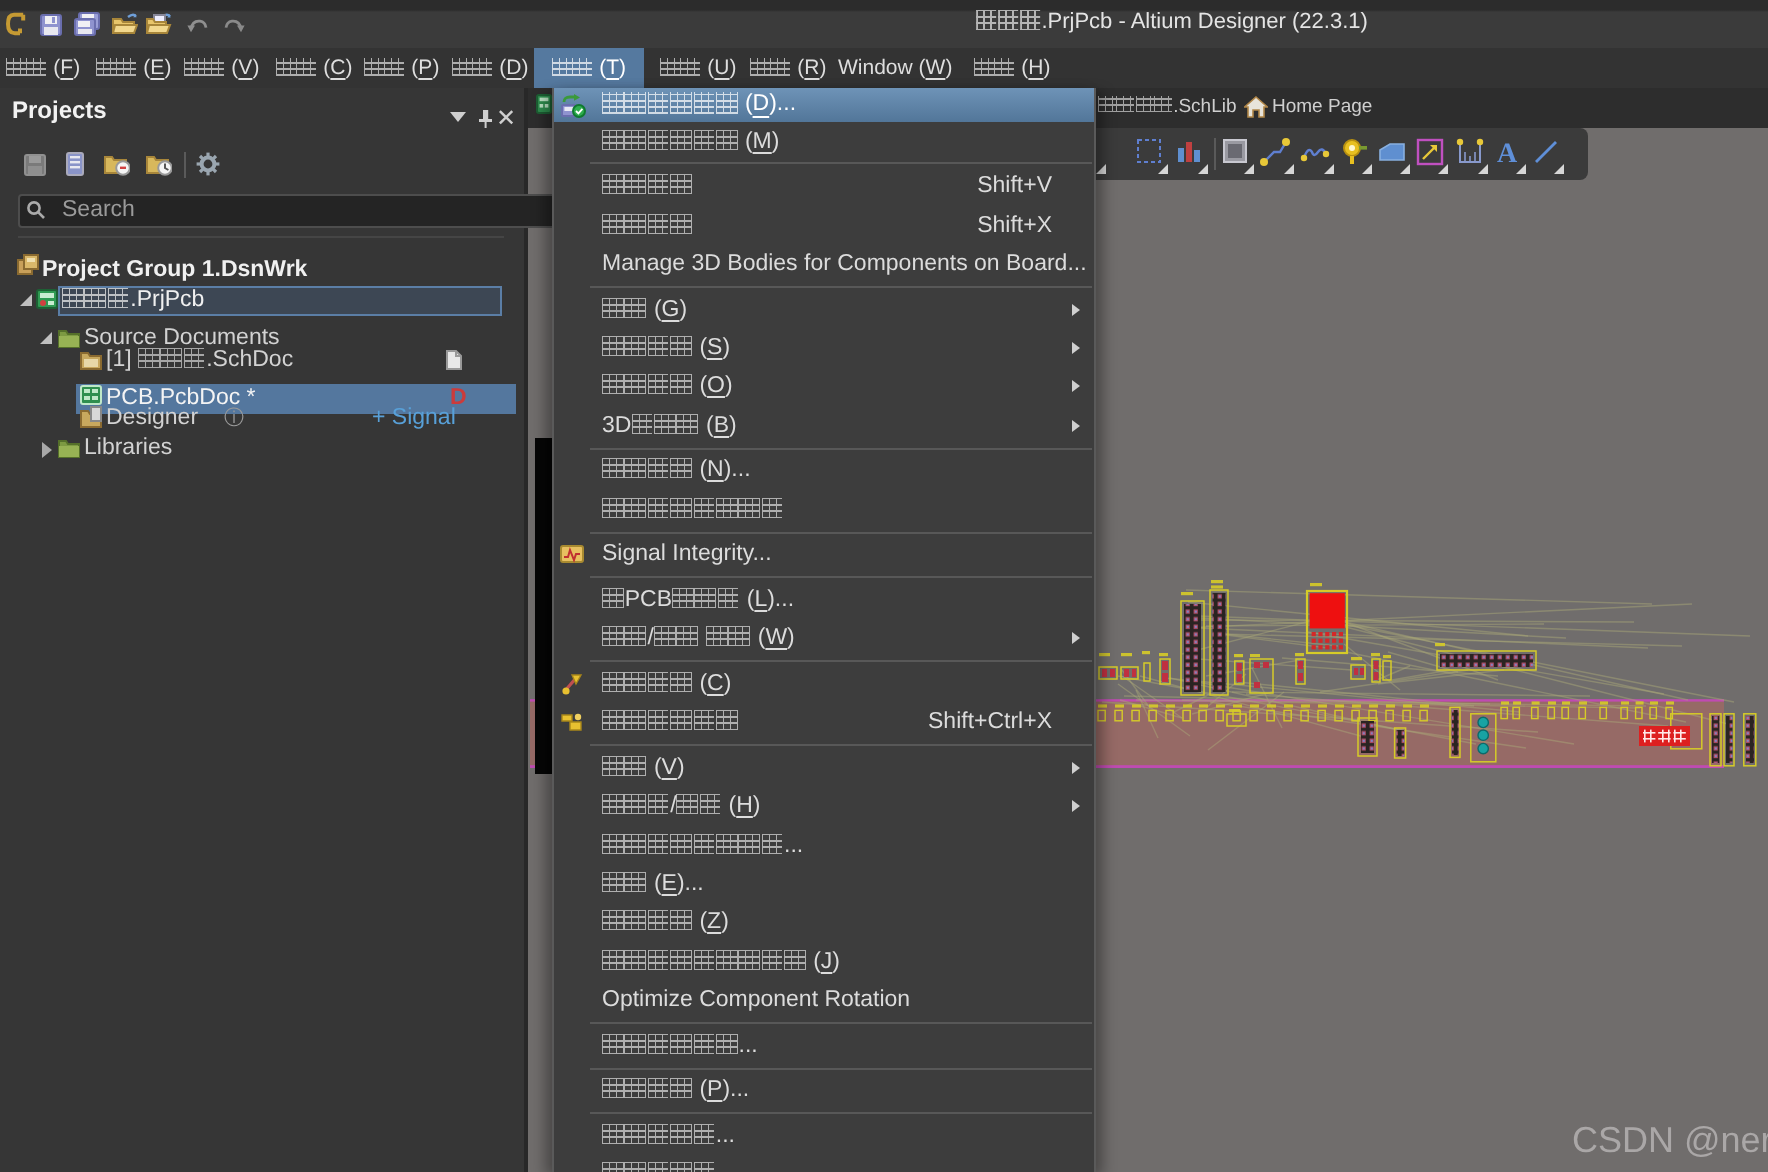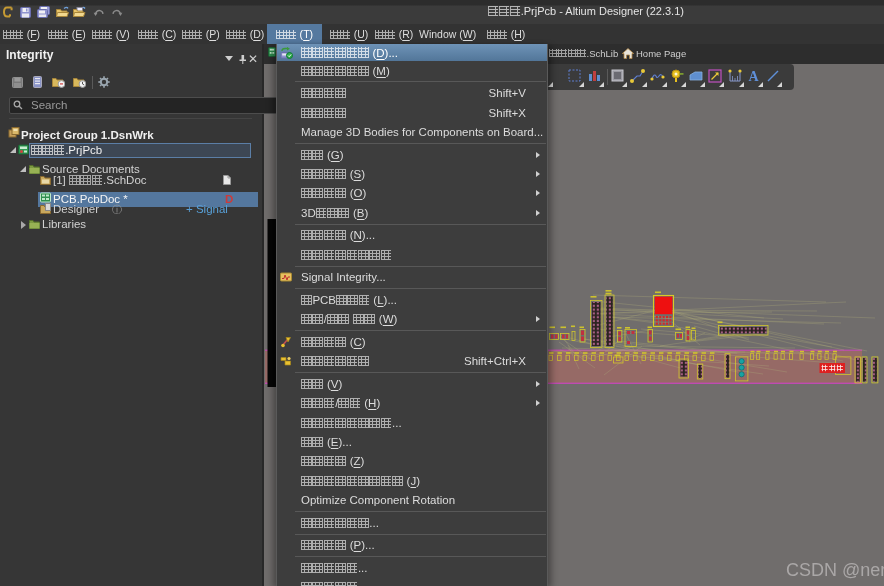--- a/index.html
+++ b/index.html
@@ -398,21 +398,21 @@
     </svg>
 <svg class="abs" style="left:763px;top:66px" width="20" height="22" viewBox="0 0 20 22">
       <path d="M5 15 L15 5" stroke="#5f8fd8" stroke-width="1.4"></path>
       <path d="M19 21 L19 16 L14 21 Z" fill="#e8e8e8" opacity="0.9"></path>
     </svg>
 <svg class="abs" style="left:548px;top:66px" width="6" height="22" viewBox="0 0 6 22">
       <path d="M5 21 L5 16 L0 21 Z" fill="#e8e8e8" opacity="0.9"></path>
     </svg>
 <div id="panel">
 <div id="phead">
-        <b>Integrity</b>
+        <b>Projects</b>
       </div>
 <svg class="abs" style="left:225px;top:12px" width="8" height="5" viewBox="0 0 8 5">
         <path d="M0 0 L8 0 L4 5 Z" fill="#cfcfcf"></path>
       </svg>
 <svg class="abs" style="left:238px;top:10px" width="9" height="10" viewBox="0 0 9 10">
         <rect x="3.5" y="1" width="2.6" height="5" fill="#cfcfcf"></rect>
         <rect x="1.5" y="5.5" width="6.5" height="1.5" fill="#cfcfcf"></rect>
         <rect x="4.3" y="7" width="1" height="3" fill="#cfcfcf"></rect>
       </svg>
 <div class="abs" style="left:248px;top:8px;font-size:12px;color:#cfcfcf">✕</div>

